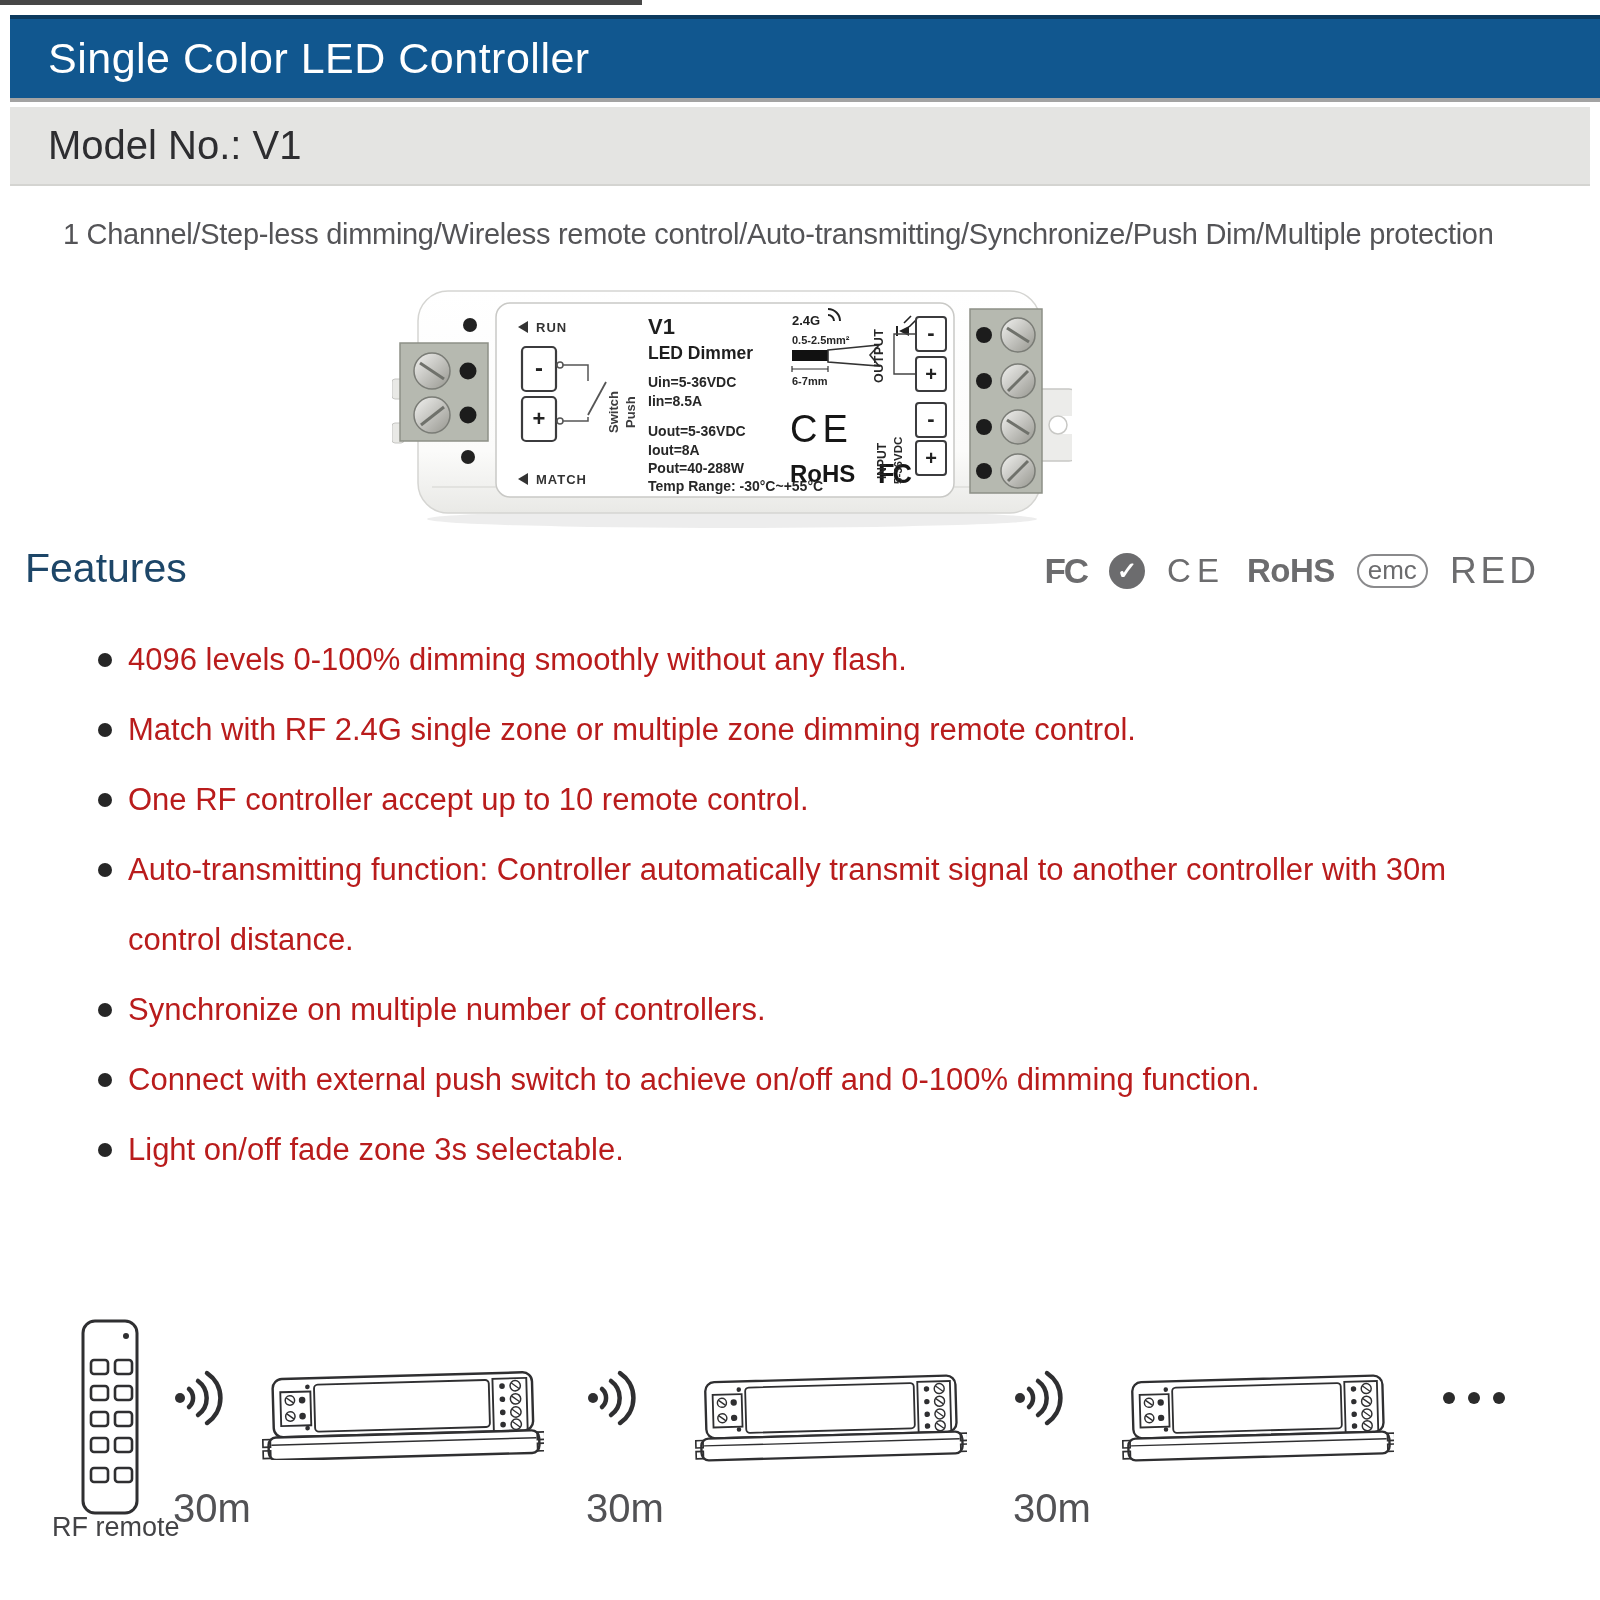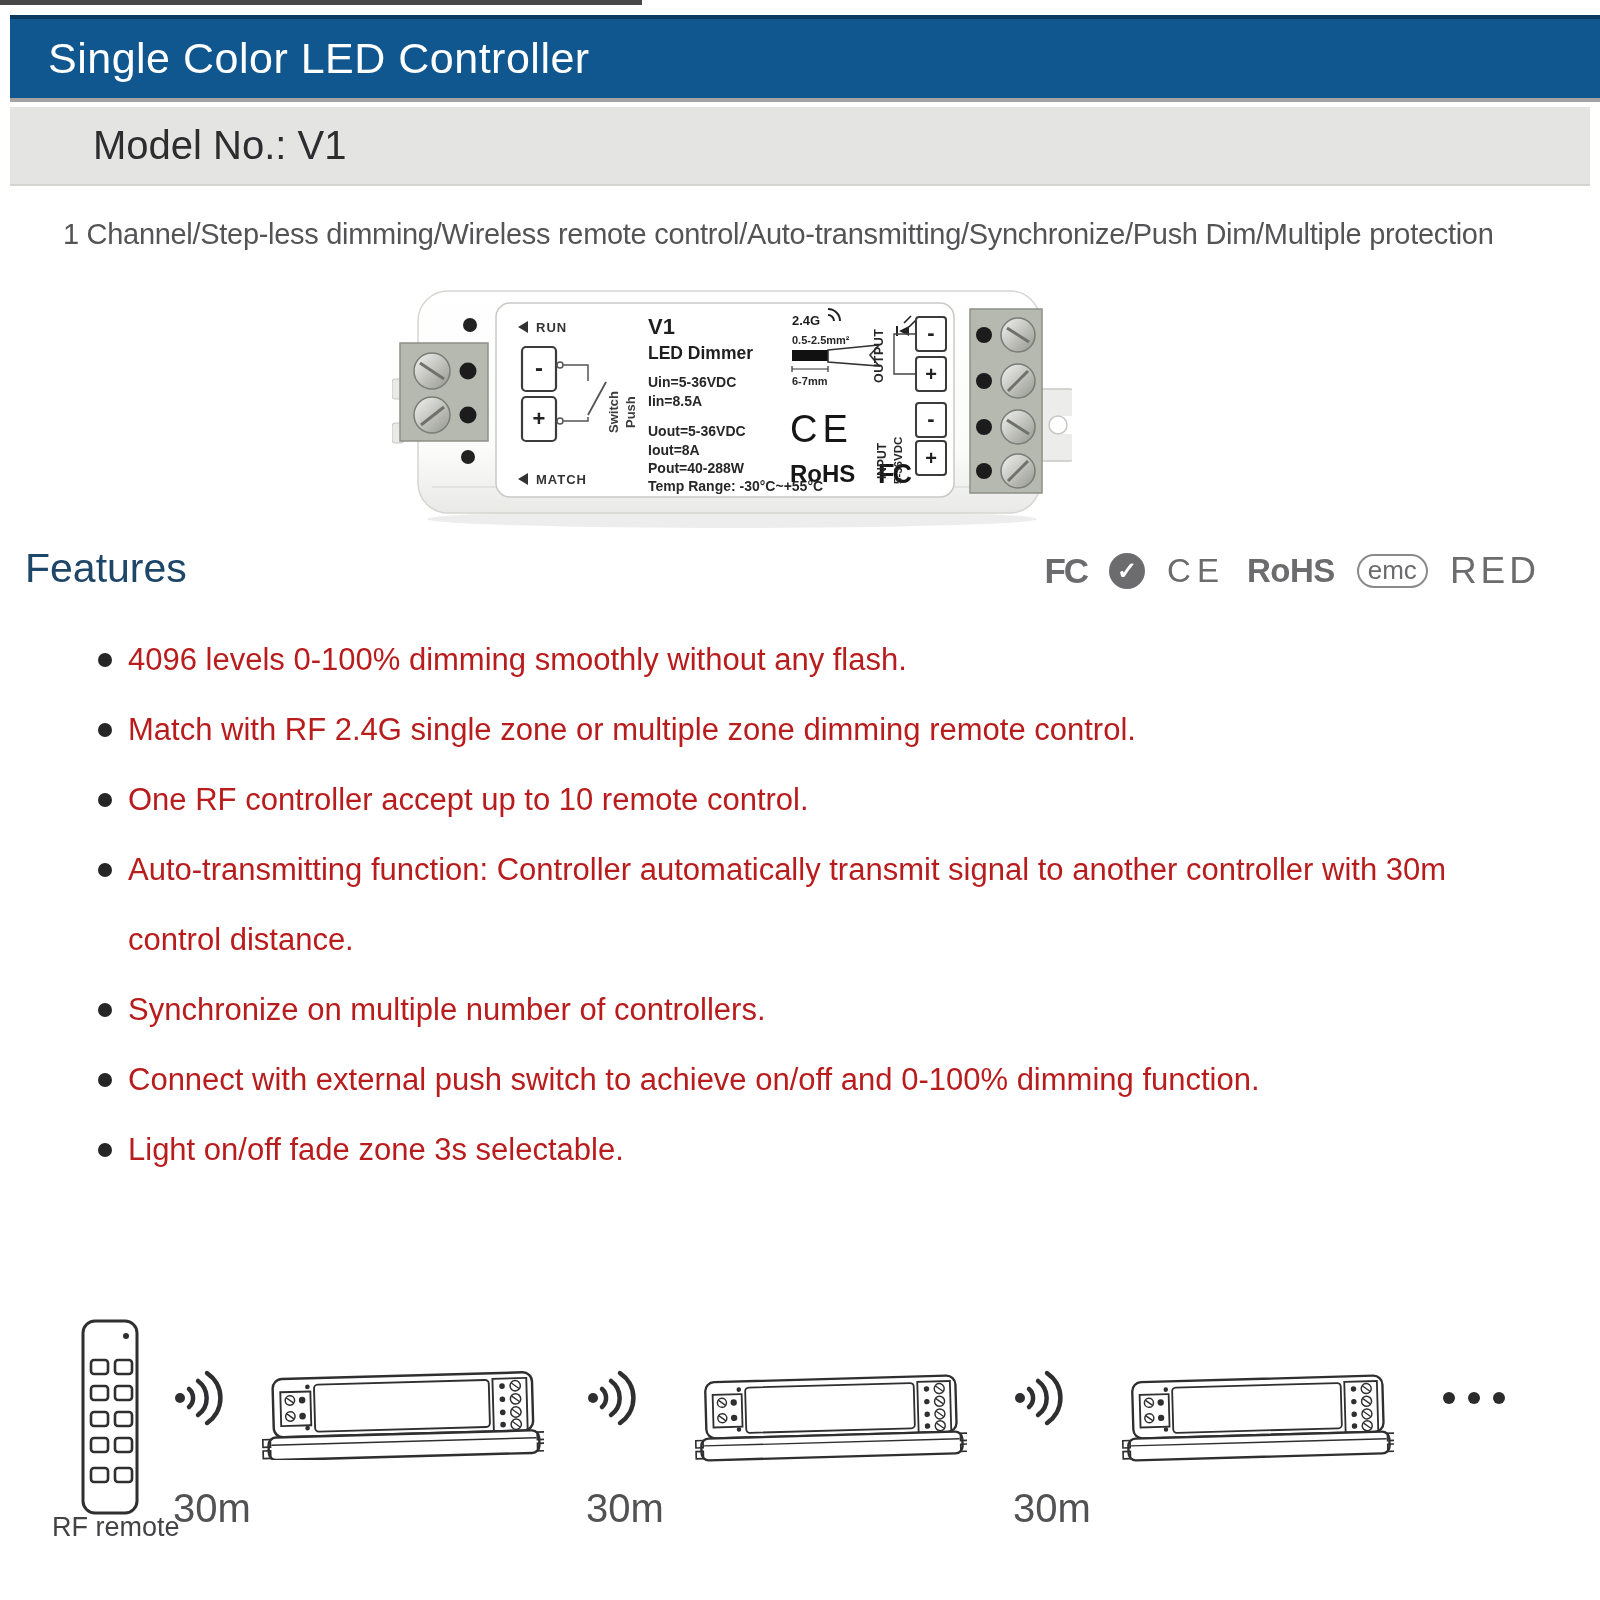--- a/index.html
+++ b/index.html
@@ -17,21 +17,21 @@
     left:10px;top:15px;width:1595px;height:87px;background:#11578f;
     border-top:4px solid #0c3a5e;border-bottom:4px solid #a3a3a3;
     box-sizing:border-box;display:flex;align-items:center;
   }
   .header-bar .title{color:#ffffff;font-size:43px;padding-left:38px;letter-spacing:.5px;font-weight:400;}
 
   .model-bar{
     left:10px;top:107px;width:1580px;height:79px;background:#e4e4e2;
     border-bottom:2px solid #d4d4d1;box-sizing:border-box;display:flex;align-items:center;
   }
-  .model-bar .model{color:#2d2d30;font-size:40px;padding-left:38px;margin-left:45px;}
+  .model-bar .model{color:#2d2d30;font-size:40px;padding-left:38px;}
 
   .subtitle{left:63px;top:218px;width:1530px;font-size:29px;color:#545457;letter-spacing:-.3px;white-space:nowrap;}
 
   
   .device-figure{left:392px;top:281px;width:680px;height:250px;}
 
   
   .features-heading{left:25px;top:545px;font-size:41px;color:#1d4668;font-weight:400;}
   .certs{left:1040px;top:546px;width:500px;height:50px;display:flex;align-items:center;justify-content:flex-end;gap:22px;color:#6c6c6e;}
   .cert-fcc{font-size:35px;font-weight:700;letter-spacing:-2px;}

